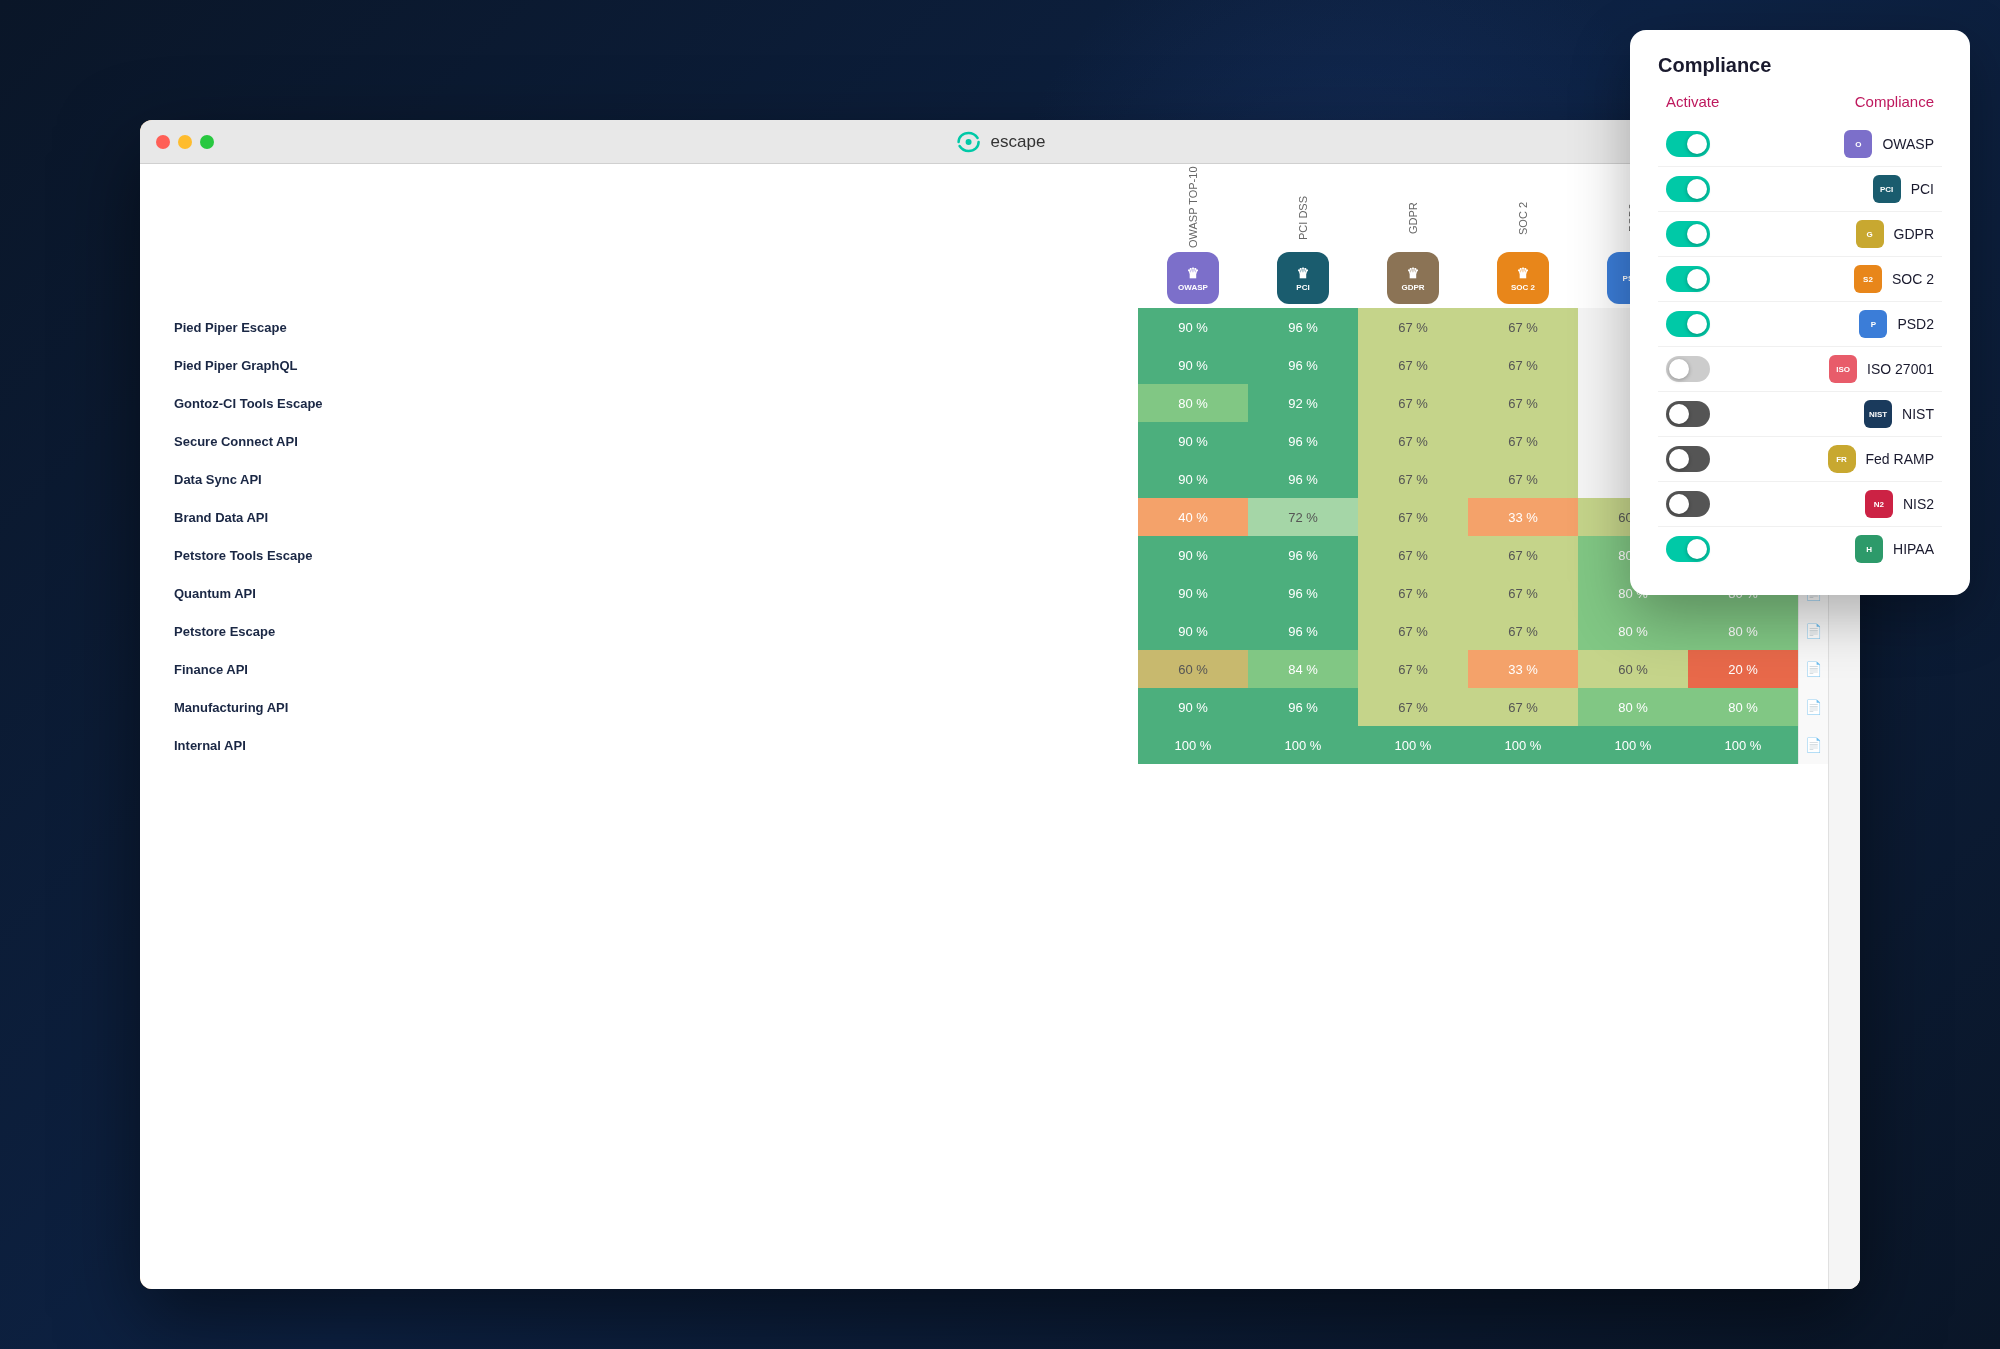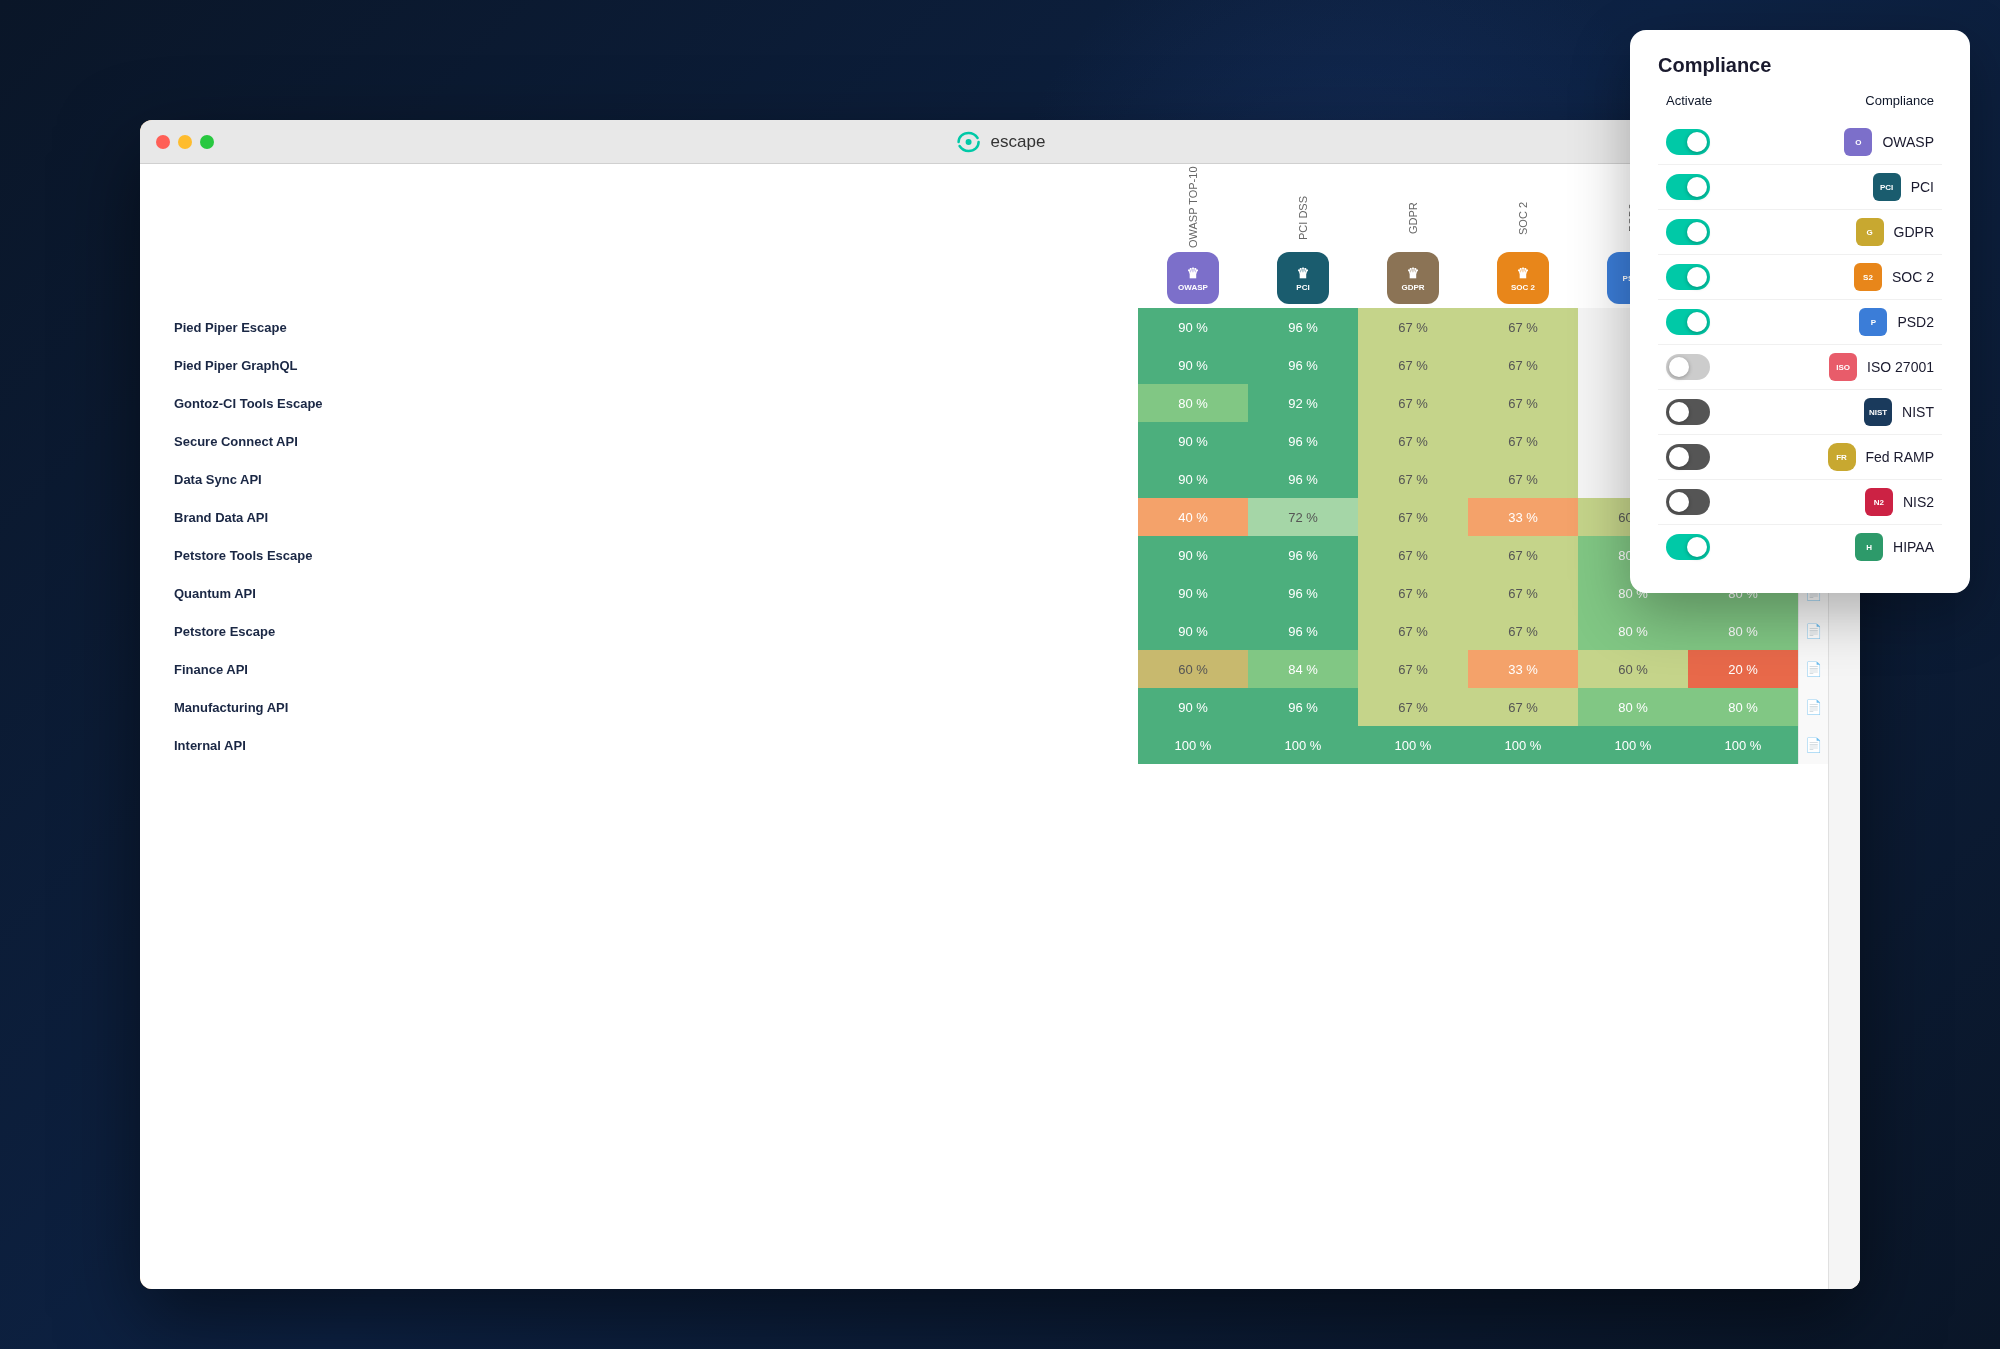--- a/index.html
+++ b/index.html
@@ -211,22 +211,22 @@
       font-size: 20px;
       font-weight: 700;
       color: #1a1a2e;
       margin-bottom: 16px;
     }
 
     .panel-header-row {
       display: flex;
       justify-content: space-between;
       padding: 0 8px 12px 8px;
-      font-size: 13px;
-      color: #0f172a;
+      font-size: 15px;
+      color: #be185d;
       font-weight: 500;
     }
 
     .compliance-item {
       display: flex;
       align-items: center;
       justify-content: space-between;
       padding: 8px 8px;
       border-bottom: 1px solid #f0f0f0;
     }

